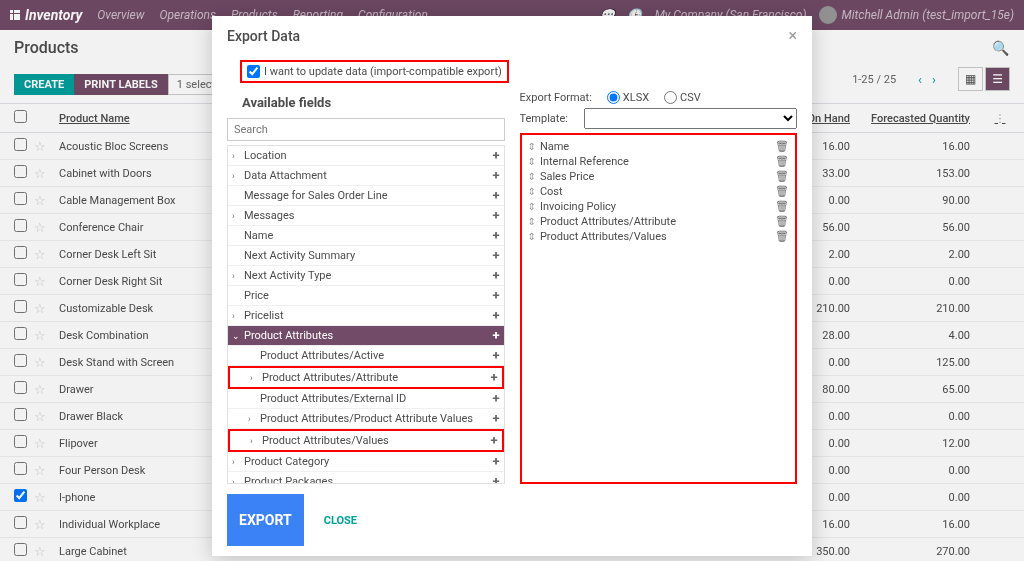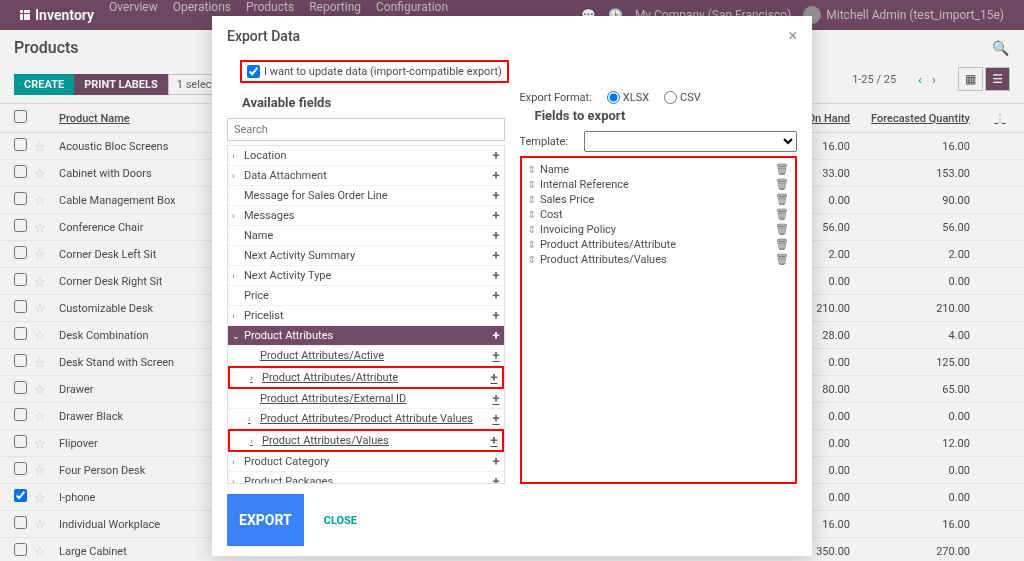--- a/index.html
+++ b/index.html
@@ -1,19 +1,19 @@
 <!DOCTYPE html>
 <html><head>
 <meta charset="utf-8">
 <style>
 * { box-sizing: border-box; margin: 0; padding: 0; font-family: -apple-system, BlinkMacSystemFont, "Segoe UI", Roboto, sans-serif; }
 body { background: #f0f0f0; font-size: 12px; color: #4c4c4c; overflow: hidden; width: 1024px; height: 561px; position: relative; }
 
 
-.top-nav { background: #714b67; height: 30px; display: flex; padding: 0 20px; color: #fff; font-size: 12px; }
+.top-nav { background: #714b67; height: 30px; display: flex; align-items: center; padding: 0 10px; color: #fff; font-size: 12px; font-style: italic; }
 .nav-apps { display: flex; align-items: center; gap: 5px; margin-right: 15px; }
 .nav-apps span { font-weight: bold; font-size: 14px; }
 .nav-menu { display: flex; gap: 15px; }
 .nav-menu span { color: #d0c0cc; cursor: pointer; }
 .nav-right { margin-left: auto; display: flex; align-items: center; gap: 12px; color: #d0c0cc; }
 .nav-user { display: flex; align-items: center; gap: 5px; }
 .avatar { width: 18px; height: 18px; border-radius: 50%; background: #999; }
 
 
 .control-panel { background: #fff; padding: 8px 14px; border-bottom: 1px solid #dee2e6; }
@@ -62,21 +62,21 @@
 .section-title { font-size: 13px; font-weight: 700; padding: 4px 0; margin-left: 15px; }
 .export-format-row { display: flex; align-items: center; gap: 15px; font-size: 11px; }
 .export-format-row label { display: flex; align-items: center; gap: 3px; }
 .template-row { display: flex; align-items: center; gap: 16px; font-size: 11px; padding: 4px 0; }
 .template-row select { flex: 1; padding: 2px; font-size: 11px; }
 
 .search-input { width: 100%; padding: 4px 6px; border: 1px solid #ccc; font-size: 11px; margin: 4px 0; }
 .fields-list { flex: 1; overflow-y: auto; border: 1px solid #e0e0e0; font-size: 11px; position: relative; }
 .field-item { display: flex; align-items: center; padding: 2px 4px; border-bottom: 1px solid #f0f0f0; cursor: pointer; position: relative; }
 .field-item.expanded { background: #714b67; color: #fff; }
-.field-item.child { padding-left: 20px; text-decoration: underline; }
+.field-item.child { padding-left: 20px; }
 .field-arrow { width: 12px; font-size: 9px; color: #666; }
 .field-item.expanded .field-arrow { color: #fff; }
 .field-label { flex: 1; }
 .field-add { font-size: 13px; font-weight: bold; color: #666; cursor: pointer; }
 .field-item.expanded .field-add { color: #fff; }
 .red-border { border: 2px solid red; }
 
 .export-list { flex: 1; border: 2px solid red; padding: 4px; overflow-y: auto; font-size: 11px; min-height: 100px; }
 .export-item { display: flex; align-items: center; padding: 1px 2px; }
 .export-drag { cursor: move; color: #999; font-size: 10px; margin-right: 4px; }
@@ -447,21 +447,20 @@
           <span>Export Format:</span>
           <label>
               <input type="radio" name="fmt" checked="" style=""> 
               <span>XLSX</span>
             </label>
           <label>
               <input type="radio" name="fmt" style=""> 
               <span>CSV</span>
             </label>
         </div>
-        <div class="section-title">Fields to export</div>
         <div class="template-row">
           <span>Template:</span>
           <select><option></option></select>
         </div>
         <div class="export-list" id="export-list">
             <div class="export-item">
               <span class="export-drag">⇕</span>
               <span class="export-label">Name</span>
               <span class="export-del">🗑</span>
             </div>

